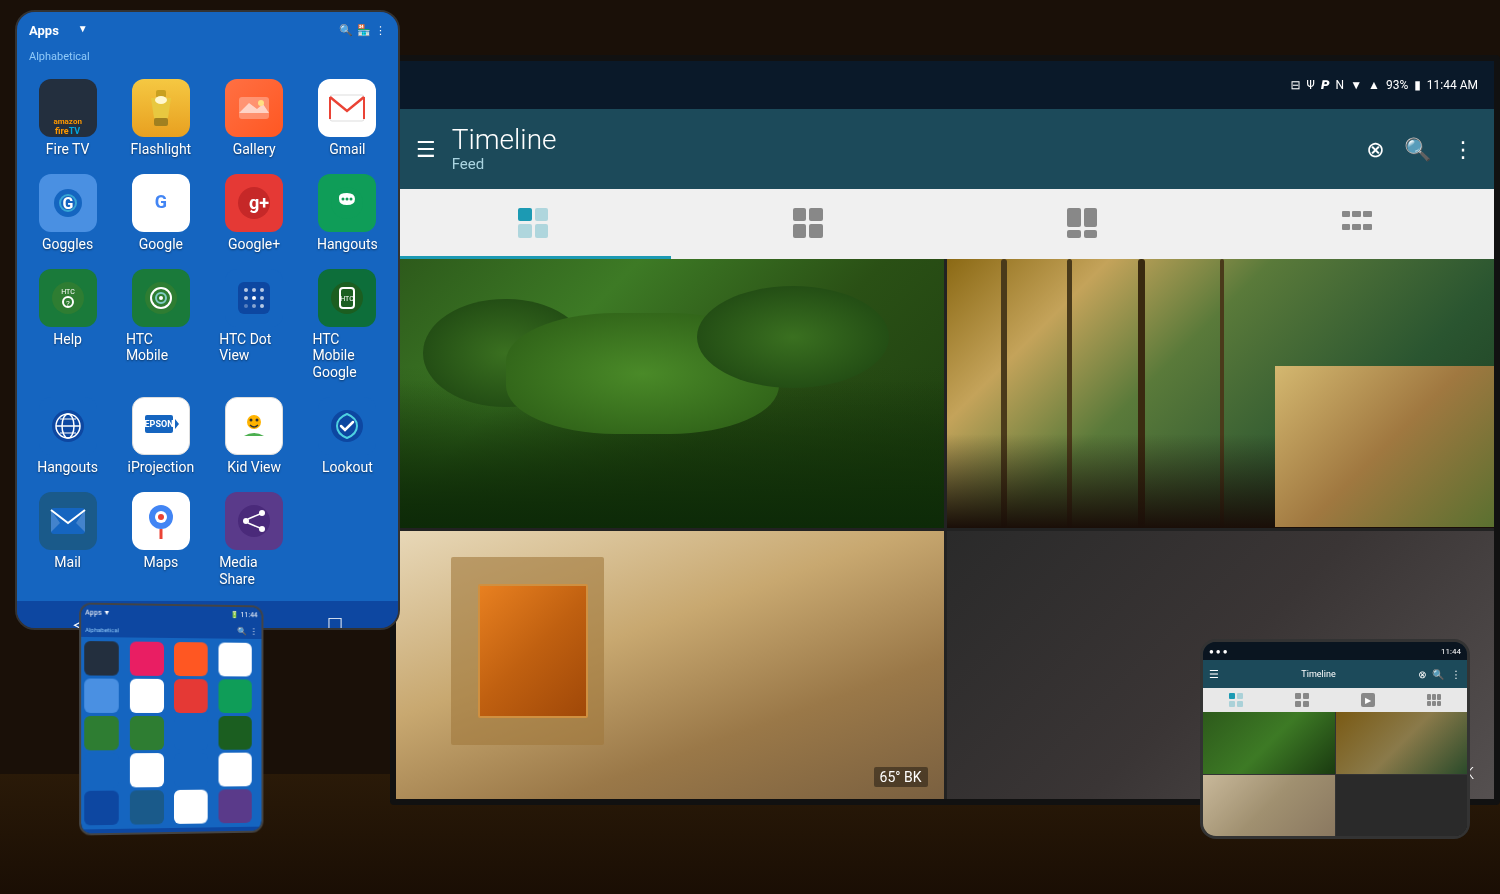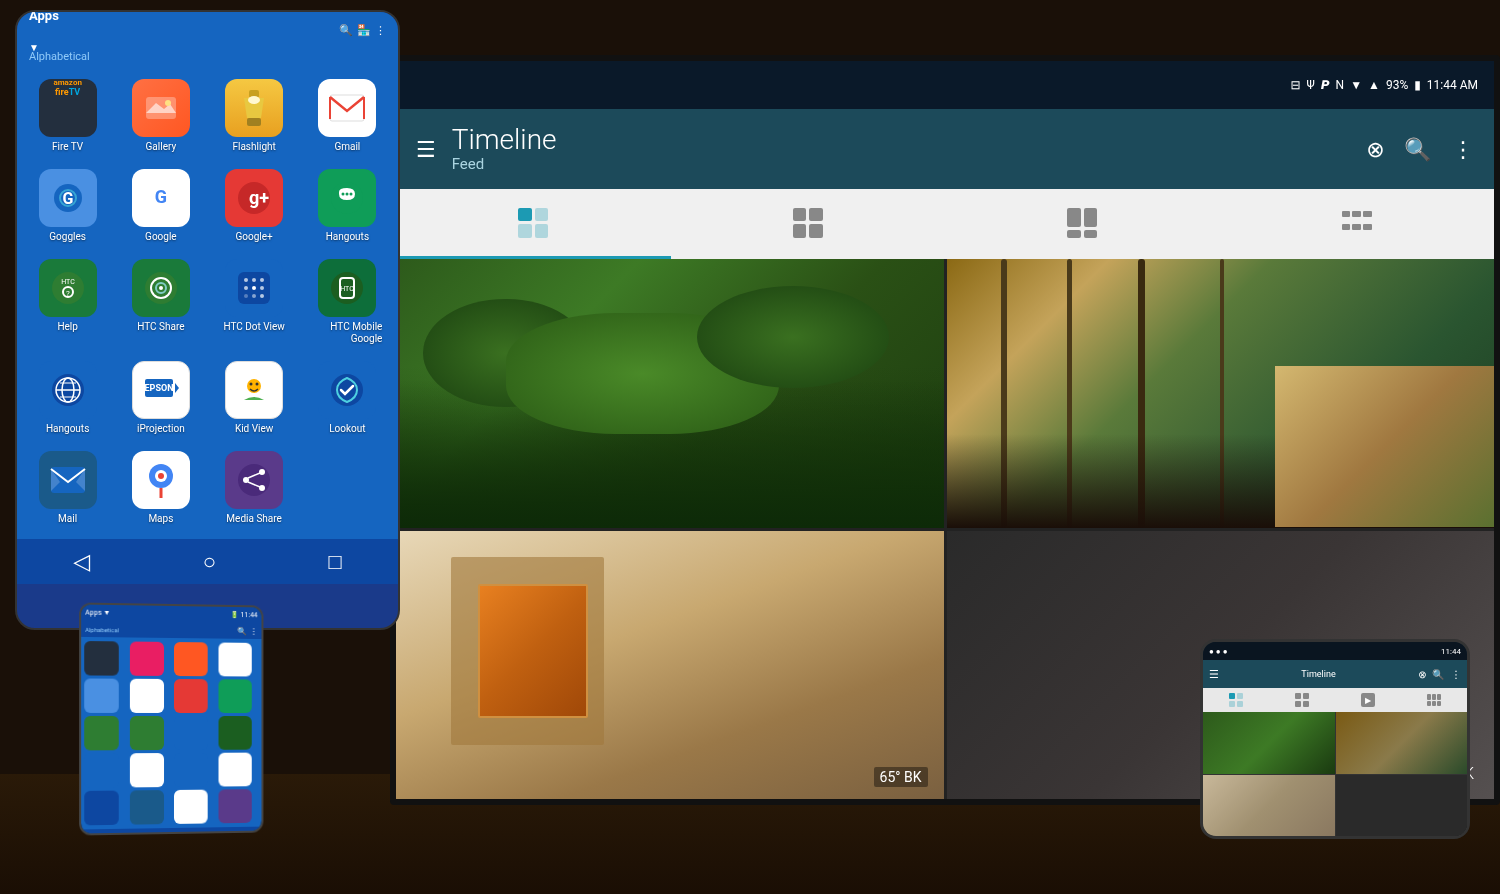--- a/index.html
+++ b/index.html
@@ -191,21 +191,20 @@
       padding: 0 12px;
       color: #fff;
       font-size: 11px;
     }
     .phone-statusbar-left {
       display: flex;
       align-items: flex-start;
       gap: 19px;
       font-size: 13px;
       font-weight: bold;
-      flex-direction: column;
     }
     .phone-statusbar-right {
       display: flex;
       align-items: center;
       gap: 4px;
     }
 
     
     .phone-appgrid {
       background: #1565C0;
@@ -229,22 +228,22 @@
       border-radius: 12px;
       display: flex;
       align-items: center;
       justify-content: center;
       font-size: 22px;
       overflow: hidden;
       position: relative;
     }
     .app-label {
       color: #fff;
-      font-size: 10px;
-      text-align: right;
+      font-size: 14px;
+      text-align: left;
       line-height: 1.2;
       text-shadow: 0 1px 2px rgba(0,0,0,0.5);
       max-width: 70px;
     }
 
     
     .phone-small-left {
       position: absolute;
       left: 80px;
       bottom: 60px;
@@ -367,21 +366,21 @@
       left: 0;
       right: 0;
       height: 120px;
       background: linear-gradient(180deg, #2a1a08 0%, #1a0e04 100%);
     }
 
     
     .firetv-icon {
       background: #232F3E;
       display: flex;
-      align-items: flex-start;
+      align-items: flex-end;
       justify-content: center;
       color: #FF9900;
       font-size: 11px;
       font-weight: bold;
       text-align: center;
       line-height: 1.1;
     }
 
     .torch-icon {
       background: linear-gradient(180deg, #f5c842 0%, #e8a020 100%);
@@ -539,43 +538,43 @@
       <div class="app-icon firetv-icon">
         <div style="text-align:center;line-height:1.1;">
           <div style="color:#FF9900;font-size:8px;font-weight:bold;">amazon</div>
           <div style="color:#FF9900;font-size:9px;font-weight:bold;">fire<span style="color:#00A8E1;">TV</span></div>
         </div>
       </div>
       <span class="app-label">Fire TV</span>
     </div>
 
     <div class="app-item">
-      <div class="app-icon gallery-icon">
-        <svg width="34" height="34" viewBox="0 0 34 34">
-          <rect x="2" y="6" width="30" height="22" rx="3" fill="rgba(255,255,255,0.3)"></rect>
-          <polygon points="2,22 12,12 20,18 26,13 32,22" fill="rgba(255,255,255,0.6)"></polygon>
-          <circle cx="24" cy="12" r="3" fill="#FFE082"></circle>
-        </svg>
-      </div>
-      <span class="app-label">Gallery</span>
-    </div>
-
-    <div class="app-item">
       <div class="app-icon torch-icon">
         <svg width="30" height="36" viewBox="0 0 30 36">
           <rect x="10" y="0" width="10" height="8" rx="2" fill="#c8a020"></rect>
           <polygon points="5,8 25,8 22,28 8,28" fill="#e8c840"></polygon>
           <ellipse cx="15" cy="10" rx="6" ry="4" fill="#fff8d0"></ellipse>
           <rect x="8" y="28" width="14" height="8" rx="2" fill="#a08020"></rect>
         </svg>
       </div>
       <span class="app-label">Flashlight</span>
     </div>
 
     <div class="app-item">
+      <div class="app-icon gallery-icon">
+        <svg width="34" height="34" viewBox="0 0 34 34">
+          <rect x="2" y="6" width="30" height="22" rx="3" fill="rgba(255,255,255,0.3)"></rect>
+          <polygon points="2,22 12,12 20,18 26,13 32,22" fill="rgba(255,255,255,0.6)"></polygon>
+          <circle cx="24" cy="12" r="3" fill="#FFE082"></circle>
+        </svg>
+      </div>
+      <span class="app-label">Gallery</span>
+    </div>
+
+    <div class="app-item">
       <div class="app-icon gmail-icon">
         <svg width="36" height="28" viewBox="0 0 36 28">
           <rect x="1" y="1" width="34" height="26" rx="2" fill="white" stroke="#ddd" stroke-width="1"></rect>
           <polyline points="1,3 18,17 35,3" fill="none" stroke="#EA4335" stroke-width="2.5"></polyline>
           <line x1="1" y1="3" x2="1" y2="25" stroke="#EA4335" stroke-width="2"></line>
           <line x1="35" y1="3" x2="35" y2="25" stroke="#EA4335" stroke-width="2"></line>
         </svg>
       </div>
       <span class="app-label">Gmail</span>
     </div>
@@ -639,21 +638,21 @@
 
     <div class="app-item">
       <div class="app-icon" style="background:#1a7a3a;">
         <svg width="36" height="36" viewBox="0 0 36 36">
           <circle cx="18" cy="18" r="16" fill="#2e7d32"></circle>
           <circle cx="18" cy="18" r="10" fill="none" stroke="white" stroke-width="2"></circle>
           <circle cx="18" cy="18" r="5" fill="none" stroke="#80cbc4" stroke-width="2"></circle>
           <circle cx="18" cy="18" r="2" fill="white"></circle>
         </svg>
       </div>
-      <span class="app-label">HTC Share</span>
+      <span class="app-label">HTC Mobile</span>
     </div>
 
     <div class="app-item">
       <div class="app-icon" style="background:#1565C0;">
         <svg width="36" height="36" viewBox="0 0 36 36">
           <rect x="2" y="2" width="32" height="32" rx="6" fill="#0d47a1"></rect>
           <circle cx="10" cy="10" r="2" fill="white" opacity="0.7"></circle>
           <circle cx="18" cy="10" r="2" fill="white" opacity="0.7"></circle>
           <circle cx="26" cy="10" r="2" fill="white" opacity="0.7"></circle>
           <circle cx="10" cy="18" r="2" fill="white" opacity="0.7"></circle>

